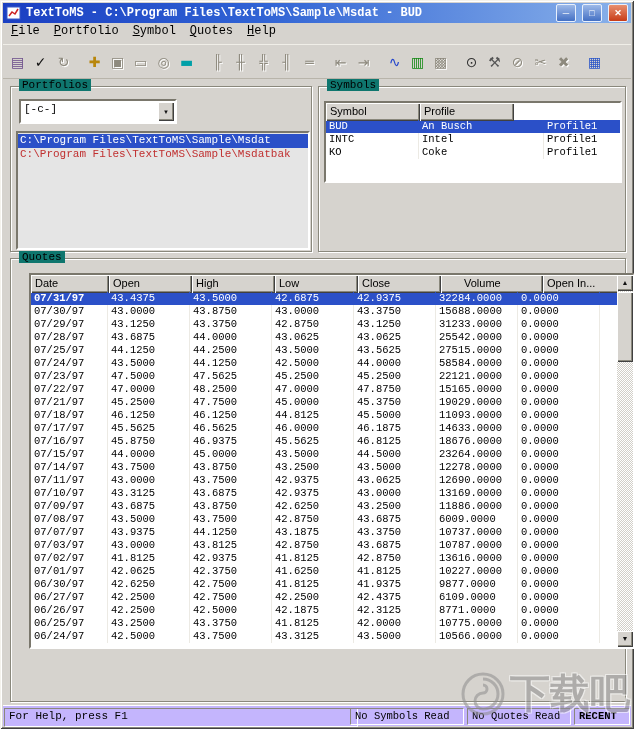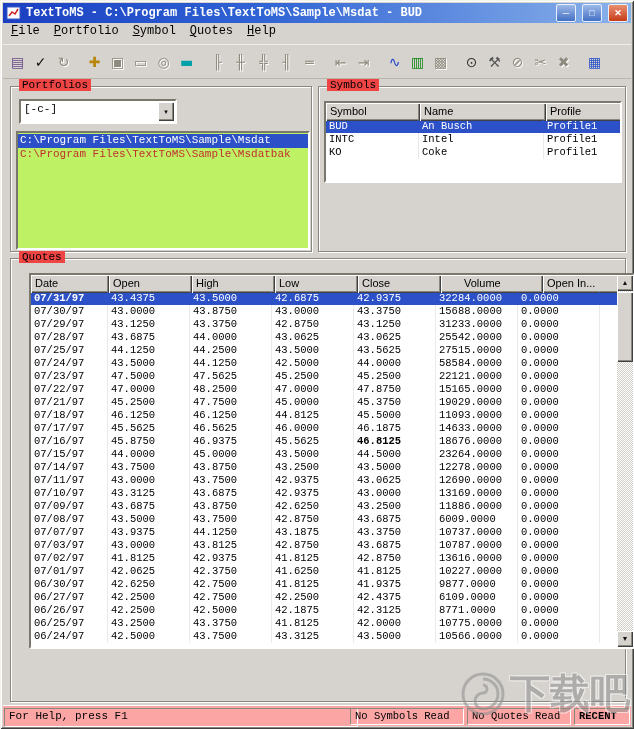--- a/index.html
+++ b/index.html
@@ -21,32 +21,32 @@
   .menu-item{padding:0 7px;line-height:20px;font:12px "Liberation Mono",monospace;color:#000;}
   
   .toolbar{position:absolute;left:3px;top:44px;right:3px;height:33px;display:flex;align-items:center;padding:0 3px;
     border-top:1px solid #f0eee8;border-bottom:1px solid #b8b4aa;background:#d6d3ce;}
   .tb-btn{width:23px;height:23px;display:flex;align-items:center;justify-content:center;}
   .tb-glyph{font-size:14px;line-height:1;font-family:"DejaVu Sans",sans-serif;}
   .tb-btn.off .tb-glyph{color:#8e8a7e;text-shadow:1px 1px 0 #fff;}
   .tb-sep{width:8px;height:23px;}
   
   .groupbox{position:absolute;border:1px solid #8a887c;box-shadow:inset 1px 1px 0 #fff,1px 1px 0 #fff;}
-  .group-label{position:absolute;top:-8px;left:8px;background:#ef4444;padding:0 3px;font:11px "Liberation Mono",monospace;}
+  .group-label{position:absolute;top:-8px;left:8px;background:#0f766e;padding:0 3px;font:11px "Liberation Mono",monospace;}
   .gb-portfolios{left:10px;top:86px;width:300px;height:164px;}
   .gb-symbols{left:318px;top:86px;width:306px;height:164px;}
   .gb-quotes{left:10px;top:258px;width:614px;height:442px;}
   
   .combo{position:absolute;left:8px;top:12px;width:154px;height:21px;background:#fff;border:2px solid;border-color:#7a776c #fff #fff #7a776c;}
   .combo-value{position:absolute;left:3px;top:1px;right:20px;bottom:1px;font:11px "Liberation Mono",monospace;line-height:15px;overflow:hidden;}
   .combo-btn{position:absolute;right:1px;top:1px;bottom:1px;width:16px;background:#d6d3ce;
     box-shadow:inset 1px 1px 0 #fff,inset -1px -1px 0 #404040,inset -2px -2px 0 #8a887c;
     display:flex;align-items:center;justify-content:center;font-size:6px;color:#111;}
   
-  .listbox{position:absolute;left:5px;top:44px;width:290px;height:114px;background:#bef264;
+  .listbox{position:absolute;left:5px;top:44px;width:290px;height:114px;background:#e5e5e5;
     border:2px solid;border-color:#7a776c #fff #fff #7a776c;padding-top:1px;overflow:hidden;}
   .lb-item{height:14px;line-height:14px;font:11px "Liberation Mono",monospace;padding-left:2px;white-space:nowrap;overflow:hidden;}
   .lb-item.selected{background:#2b50c8;color:#fff;}
   
   .listview{position:absolute;background:#fff;border:2px solid;border-color:#7a776c #fff #fff #7a776c;}
   .lv-symbols{left:5px;top:14px;width:294px;height:78px;}
   .lv-quotes{left:18px;top:14px;width:602px;height:372px;}
   .lv-inner{position:absolute;top:0;bottom:0;left:0;right:16px;overflow:hidden;}
   .lv-inner.full{right:0;}
   .lv-header{display:flex;height:17px;}
@@ -64,21 +64,21 @@
     background-image:linear-gradient(45deg,#d2cfc8 25%,transparent 25%,transparent 75%,#d2cfc8 75%),
                      linear-gradient(45deg,#d2cfc8 25%,transparent 25%,transparent 75%,#d2cfc8 75%);
     background-size:2px 2px;background-position:0 0,1px 1px;}
   .sb-btn{position:absolute;left:0;width:16px;height:16px;background:#d6d3ce;
     box-shadow:inset 1px 1px 0 #fff,inset -1px -1px 0 #404040,inset -2px -2px 0 #8a887c;
     text-align:center;line-height:15px;font-size:7px;color:#111;}
   .sb-up{top:0;}.sb-down{bottom:0;}
   .sb-thumb{position:absolute;left:0;top:17px;width:16px;height:70px;background:#d6d3ce;
     box-shadow:inset 1px 1px 0 #fff,inset -1px -1px 0 #404040,inset -2px -2px 0 #8a887c;}
   
-  .statusbar{position:absolute;left:3px;right:3px;bottom:3px;height:20px;background:#fca5a5;border-top:1px solid #fff;}
+  .statusbar{position:absolute;left:3px;right:3px;bottom:3px;height:20px;background:#c4b5fd;border-top:1px solid #fff;}
   .status-help{position:absolute;left:1px;top:2px;width:344px;height:17px;border:1px solid;border-color:#8a887c #fff #fff #8a887c;
     font:11px "Liberation Mono",monospace;line-height:15px;padding:0 4px;}
   .status-panels{position:absolute;left:347px;right:1px;top:2px;height:17px;display:flex;gap:3px;}
   .status-panel{border:1px solid;border-color:#8a887c #fff #fff #8a887c;font:10.5px "Liberation Mono",monospace;
     line-height:15px;padding:0 4px;white-space:nowrap;overflow:hidden;}
   .status-panel:nth-child(1){width:104px;}
   .status-panel:nth-child(2){width:94px;}
   .status-panel:nth-child(3){flex:1;font-weight:bold;}
   
   .watermark{position:absolute;right:4px;bottom:8px;display:flex;align-items:center;gap:4px;opacity:.55;pointer-events:none;z-index:50;}
@@ -204,21 +204,20 @@
           <div class="lb-item" style="color: rgb(192, 48, 48);">C:\Program Files\TextToMS\Sample\Msdatbak</div>
         </div>
     </div>
 
     <div class="groupbox gb-symbols">
       <div class="group-label">Symbols</div>
       <div class="listview lv-symbols">
         <div class="lv-inner full">
           <div class="lv-header">
               <div class="hcell" style="width: 86px;">Symbol</div>
-              <div class="hcell" style="width: 118px;">Name</div>
               <div class="hcell" style="width: 86px;">Profile</div>
             </div>
           <div class="lv-rows">
               <div class="lrow selected">
                 <div class="lcell" style="width: 86px;">BUD</div>
                 <div class="lcell" style="width: 118px;">An Busch</div>
                 <div class="lcell" style="width: 86px;">Profile1</div>
               </div>
               <div class="lrow">
                 <div class="lcell" style="width: 86px;">INTC</div>
@@ -347,21 +346,21 @@
                 <div class="lcell" style="width: 75px;">46.0000</div>
                 <div class="lcell" style="width: 75px;">46.1875</div>
                 <div class="lcell" style="width: 75px;">14633.0000</div>
                 <div class="lcell" style="width: 75px;">0.0000</div>
               </div>
               <div class="lrow">
                 <div class="lcell" style="width: 70px;">07/16/97</div>
                 <div class="lcell" style="width: 75px;">45.8750</div>
                 <div class="lcell" style="width: 75px;">46.9375</div>
                 <div class="lcell" style="width: 75px;">45.5625</div>
-                <div class="lcell" style="width: 75px; font-weight: bold;">46.8125</div>
+                <div class="lcell" style="width: 75px;">46.8125</div>
                 <div class="lcell" style="width: 75px;">18676.0000</div>
                 <div class="lcell" style="width: 75px;">0.0000</div>
               </div>
               <div class="lrow">
                 <div class="lcell" style="width: 70px;">07/15/97</div>
                 <div class="lcell" style="width: 75px;">44.0000</div>
                 <div class="lcell" style="width: 75px;">45.0000</div>
                 <div class="lcell" style="width: 75px;">43.5000</div>
                 <div class="lcell" style="width: 75px;">44.5000</div>
                 <div class="lcell" style="width: 75px;">23264.0000</div>

